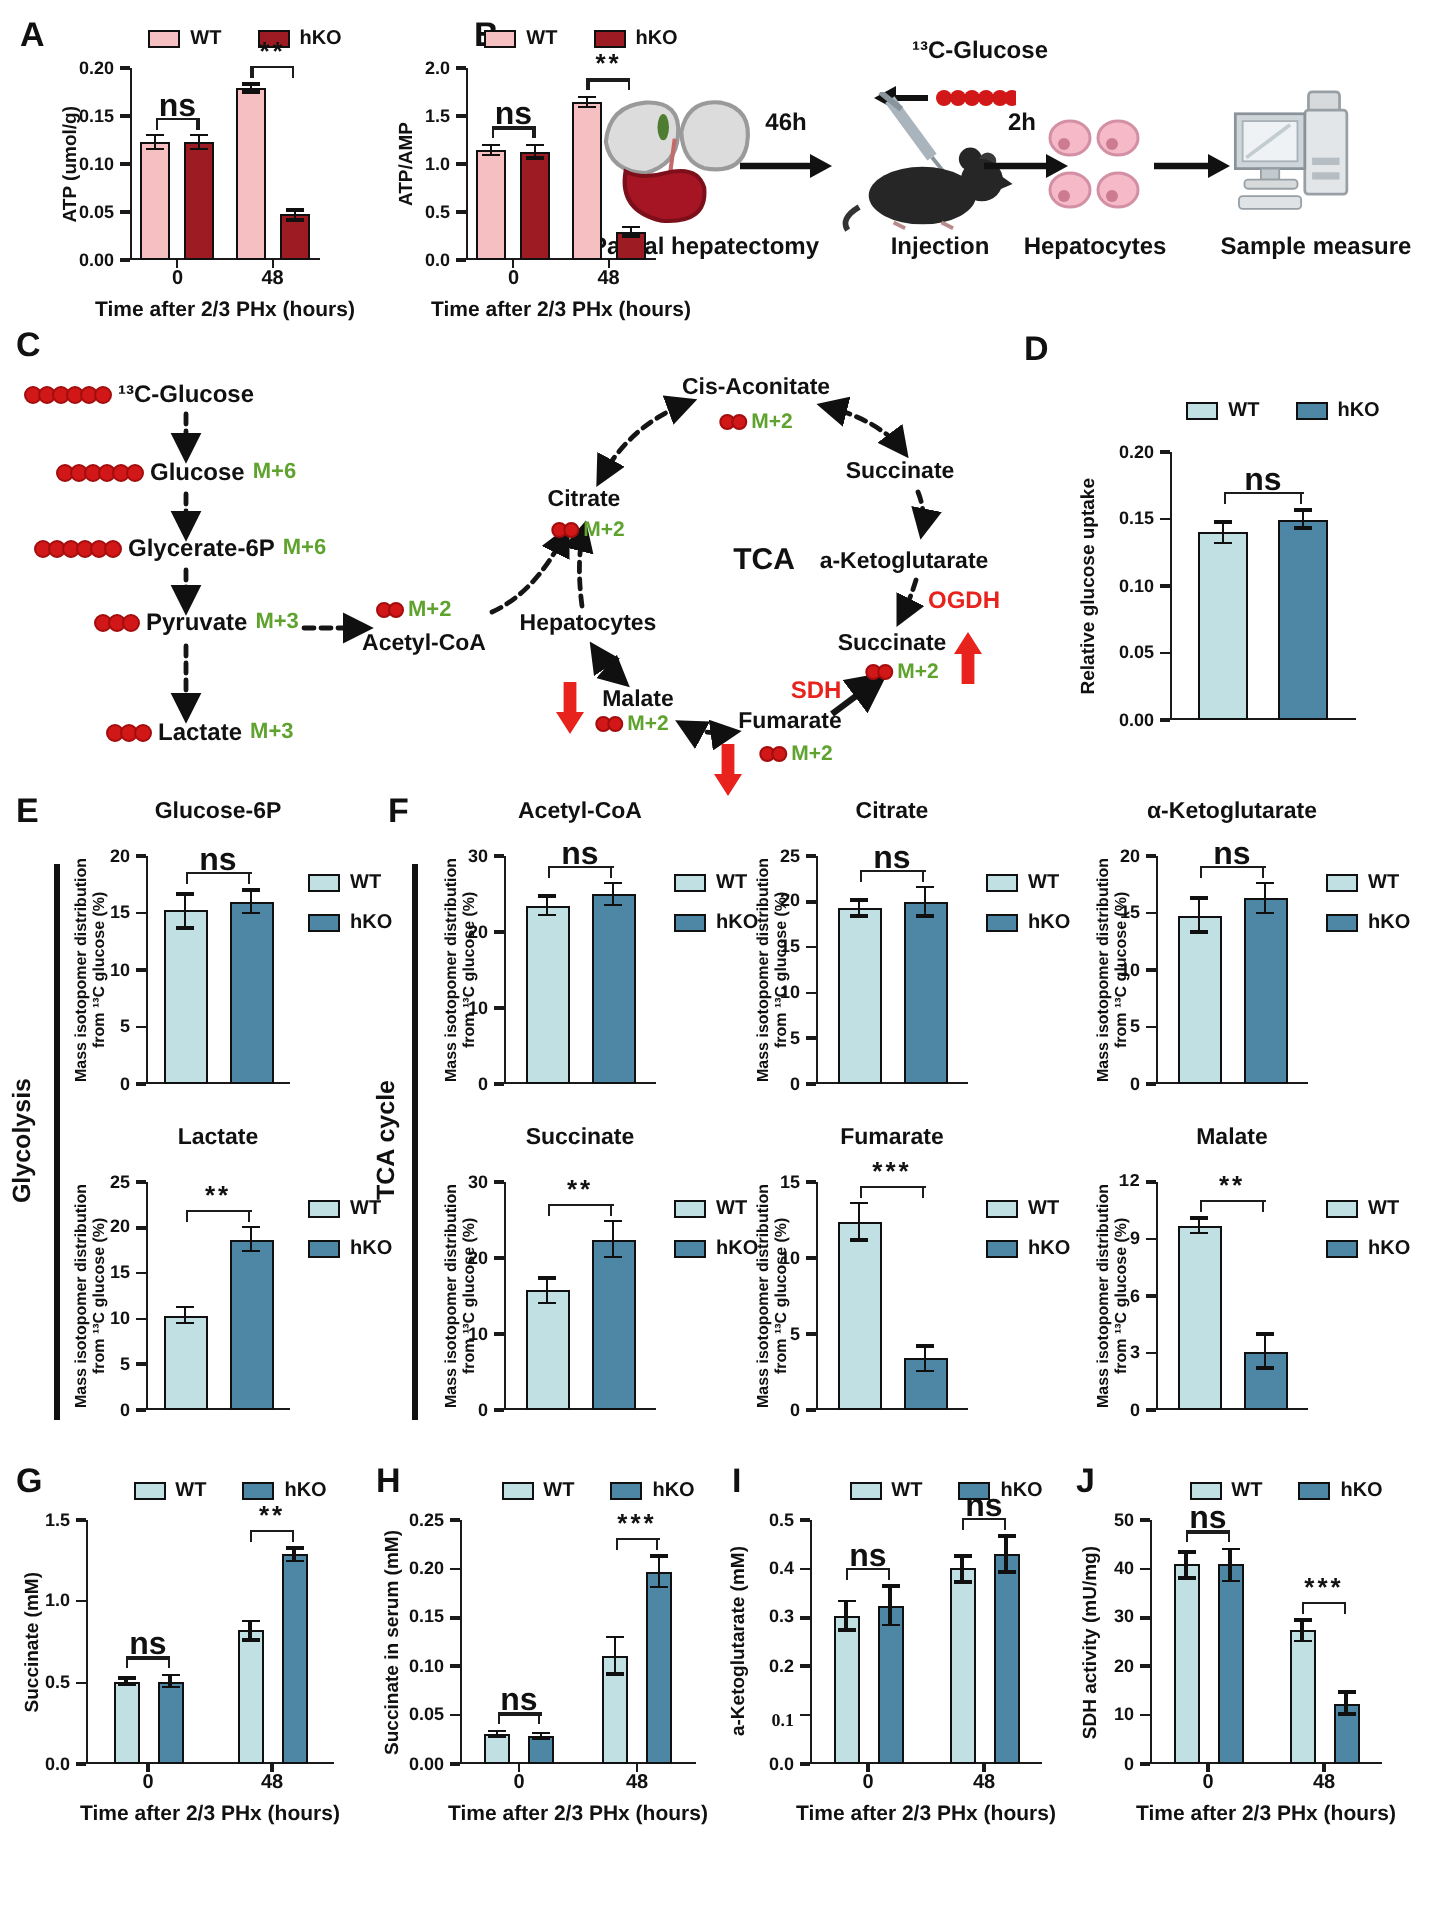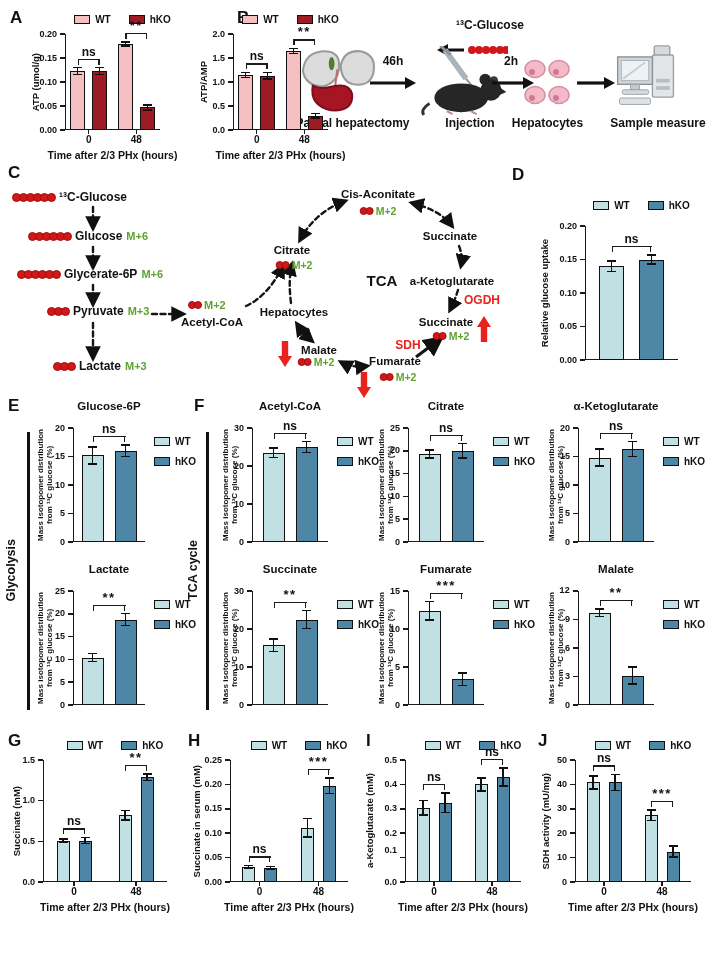--- a/index.html
+++ b/index.html
@@ -23,21 +23,21 @@
   .ylab span{writing-mode:vertical-rl;transform:rotate(180deg);text-align:center;font-weight:bold;line-height:1.15;}
   .ylab.one span{font-size:9.5px;}
   .ylab.two span{font-size:8px;}
   .legend-top{display:flex;justify-content:center;align-items:center;gap:18px;height:18px;}
   .lg-item{display:inline-flex;align-items:center;gap:5px;}
   .chip{display:inline-block;width:16px;height:9px;border:1.3px solid #101010;box-sizing:border-box;}
   .lg-tx{font-weight:bold;font-size:10px;}
   .lg-row{white-space:nowrap;display:flex;align-items:center;gap:5px;}
   .sigline{height:1.3px;background:#1c1c1c;z-index:4;}
   .sigdrop{width:1.3px;background:#1c1c1c;z-index:4;}
-  .siglab{text-align:center;font-weight:bold;font-size:12px;z-index:4;}
+  .siglab{text-align:center;font-weight:bold;font-size:16px;z-index:4;}
   .siglab.ast{font-size:13px;letter-spacing:1.5px;}
   
   .b-label{position:absolute;font-weight:bold;font-size:12px;text-align:center;white-space:nowrap;}
   .b-time{position:absolute;font-weight:bold;font-size:12px;text-align:center;}
   .b-icon{position:absolute;}
   
   .c-row{position:absolute;display:flex;align-items:center;white-space:nowrap;}
   .dot{display:inline-block;border-radius:50%;background:#d11717;border:1px solid #a30d0d;box-sizing:border-box;}
   .dot.big{width:9px;height:9px;margin-right:-2px;}
   .dot.sm{width:8px;height:8px;margin-right:-2px;}
@@ -862,21 +862,21 @@
           <span class="lg-tx">hKO</span>
         </span>
       </div>
       <div class="frame" style="left: 42px; top: 24px; width: 116px; height: 122px;"></div>
       <div class="ylab one" style="left: 0px; top: 16px; width: 14px; height: 138px;">
         <span>a-Ketoglutarate (mM)</span>
       </div>
       <div class="ytick" style="left: 37px; top: 145.2px; width: 5px;"></div>
       <div class="yticklab" style="left: 0px; top: 140.5px; width: 34px;">0.0</div>
       <div class="ytick" style="left: 37px; top: 120.8px; width: 5px;"></div>
-      <div class="yticklab" style="left: 0px; top: 109px; width: 34px;">0.1</div>
+      <div class="yticklab" style="left: 0px; top: 119px; width: 34px; font-family: Liberation Serif, serif;">0.1</div>
       <div class="ytick" style="left: 37px; top: 96.4px; width: 5px;"></div>
       <div class="yticklab" style="left: 0px; top: 91.7px; width: 34px;">0.2</div>
       <div class="ytick" style="left: 37px; top: 72px; width: 5px;"></div>
       <div class="yticklab" style="left: 0px; top: 67.3px; width: 34px;">0.3</div>
       <div class="ytick" style="left: 37px; top: 47.6px; width: 5px;"></div>
       <div class="yticklab" style="left: 0px; top: 42.9px; width: 34px;">0.4</div>
       <div class="ytick" style="left: 37px; top: 23.2px; width: 5px;"></div>
       <div class="yticklab" style="left: 0px; top: 18.5px; width: 34px;">0.5</div>
       <div class="bar" style="left: 53.5px; top: 71.58px; width: 13px; height: 74.42px; background: rgb(192, 224, 228);"></div>
       <div class="errline" style="left: 59.3px; top: 64.26px; height: 14.64px;"></div>

